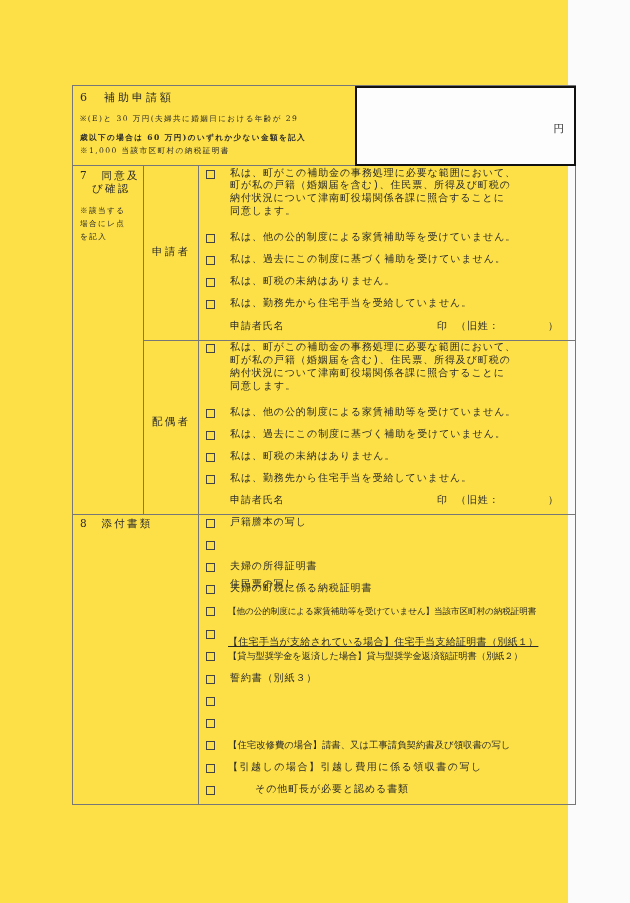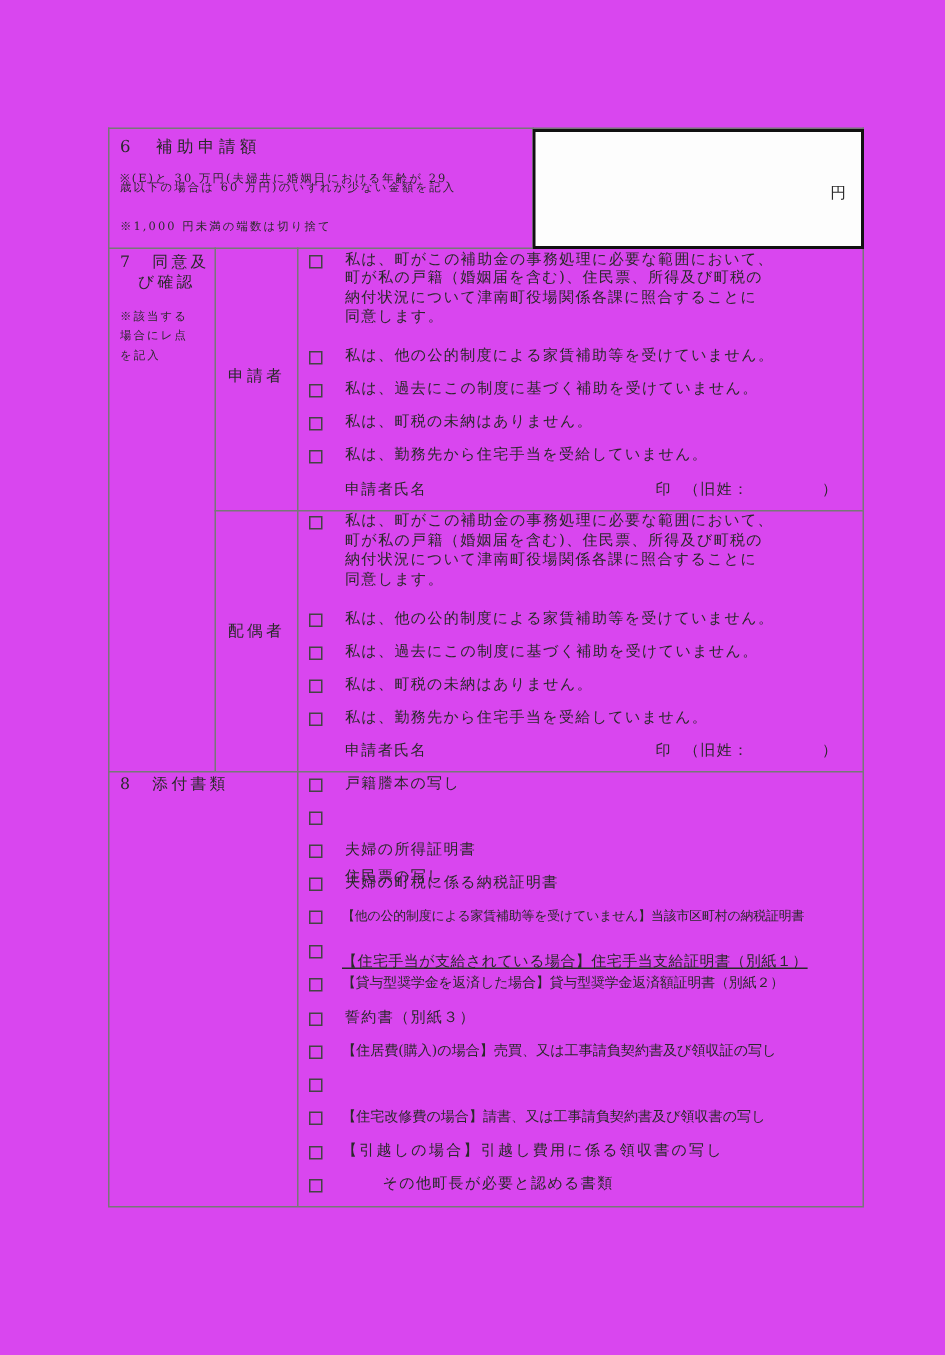--- a/index.html
+++ b/index.html
@@ -11,40 +11,40 @@
       width: 630px;
       height: 903px;
       position: relative;
       font-family: "DejaVu Serif", "Liberation Serif", serif;
       color: #2a2a2a;
       overflow: hidden;
     }
     .page {
       position: absolute;
       left: 0; top: 0;
-      width: 630px; height: 903px;
-      background: #d946ef;
+      width: 568px; height: 903px;
+      background: #fde047;
     }
     .line-h { position: absolute; height: 0; border-top: 1px solid #777; }
     .line-v { position: absolute; width: 0; border-left: 1px solid #777; }
 
     .txt {
       position: absolute;
       white-space: nowrap;
       font-size: 10.5px;
       letter-spacing: 2.2px;
       line-height: 12px;
     }
     .small {
       font-size: 7.6px;
       letter-spacing: 1.4px;
       line-height: 11px;
     }
     .tight { letter-spacing: 0.2px; font-size: 9.8px; }
-    .mid { letter-spacing: 0.9px; font-size: 10px; }
+    .mid { letter-spacing: 0.9px; font-size: 10px; font-family: Liberation Mono, monospace; }
 
     .checkbox {
       position: absolute;
       width: 7px; height: 7px;
       border: 1px solid #444;
       background: transparent;
       cursor: pointer;
     }
     .amount-box {
       position: absolute;
@@ -78,22 +78,22 @@
 
   <div class="line-v" style="left:143px; top:165px; height:349px;"></div>
   <div class="line-v" style="left:198px; top:165px; height:639px;"></div>
 
   <div class="line-h" style="left:143px; top:340px; width:433px;"></div>
 
   <div class="line-h" style="left:72px; top:514px; width:504px;"></div>
 
   <div class="txt" style="left:80px; top:92px; font-size:11px; letter-spacing:3px;">6　補助申請額</div>
   <div class="txt small" style="left:80px; top:113px;">※(E)と 30 万円(夫婦共に婚姻日における年齢が 29</div>
-  <div class="txt small" style="left:80px; top:119px;">歳以下の場合は 60 万円)のいずれか少ない金額を記入</div>
-  <div class="txt small" style="left:80px; top:145px;">※1,000 円未満の端数は切り捨て</div>
+  <div class="txt small" style="left:80px; top:132px;font-weight:bold;">歳以下の場合は 60 万円)のいずれか少ない金額を記入</div>
+  <div class="txt small" style="left:80px; top:145px;">※1,000 当該市区町村の納税証明書</div>
 
   <div class="amount-box">
     <span></span>
     <span class="yen">円</span>
   </div>
 
   <div class="txt" style="left:80px; top:169px;">7　同意及</div>
   <div class="txt" style="left:92px; top:182px;">び確認</div>
   <div class="txt small" style="left:80px; top:205px;">※該当する</div>
   <div class="txt small" style="left:80px; top:218px;">場合にレ点</div>
@@ -163,21 +163,20 @@
   <div class="checkbox" style="left:206px; top:630px;"></div>
   <div class="txt tight" style="left:228px; top:636px; font-size:10px; letter-spacing:0.3px;text-decoration:underline;">【住宅手当が支給されている場合】住宅手当支給証明書（別紙１）</div>
 
   <div class="checkbox" style="left:206px; top:652px;"></div>
   <div class="txt tight" style="left:228px; top:650px; font-size:9.2px; letter-spacing:0px;">【貸与型奨学金を返済した場合】貸与型奨学金返済額証明書（別紙２）</div>
 
   <div class="checkbox" style="left:206px; top:675px;"></div>
   <div class="txt mid" style="left:230px; top:673px;">誓約書（別紙３）</div>
 
   <div class="checkbox" style="left:206px; top:697px;"></div>
-  <div class="txt tight" style="left:228px; top:695px; font-size:9.4px; letter-spacing:0px;">【住居費(購入)の場合】売買、又は工事請負契約書及び領収証の写し</div>
 
   <div class="checkbox" style="left:206px; top:719px;"></div>
 
   <div class="checkbox" style="left:206px; top:741px;"></div>
   <div class="txt tight" style="left:228px; top:739px; font-size:9.4px; letter-spacing:0px;">【住宅改修費の場合】請書、又は工事請負契約書及び領収書の写し</div>
 
   <div class="checkbox" style="left:206px; top:764px;"></div>
   <div class="txt mid" style="left:228px; top:762px; letter-spacing:1.5px;">【引越しの場合】引越し費用に係る領収書の写し</div>
 
   <div class="checkbox" style="left:206px; top:786px;"></div>

